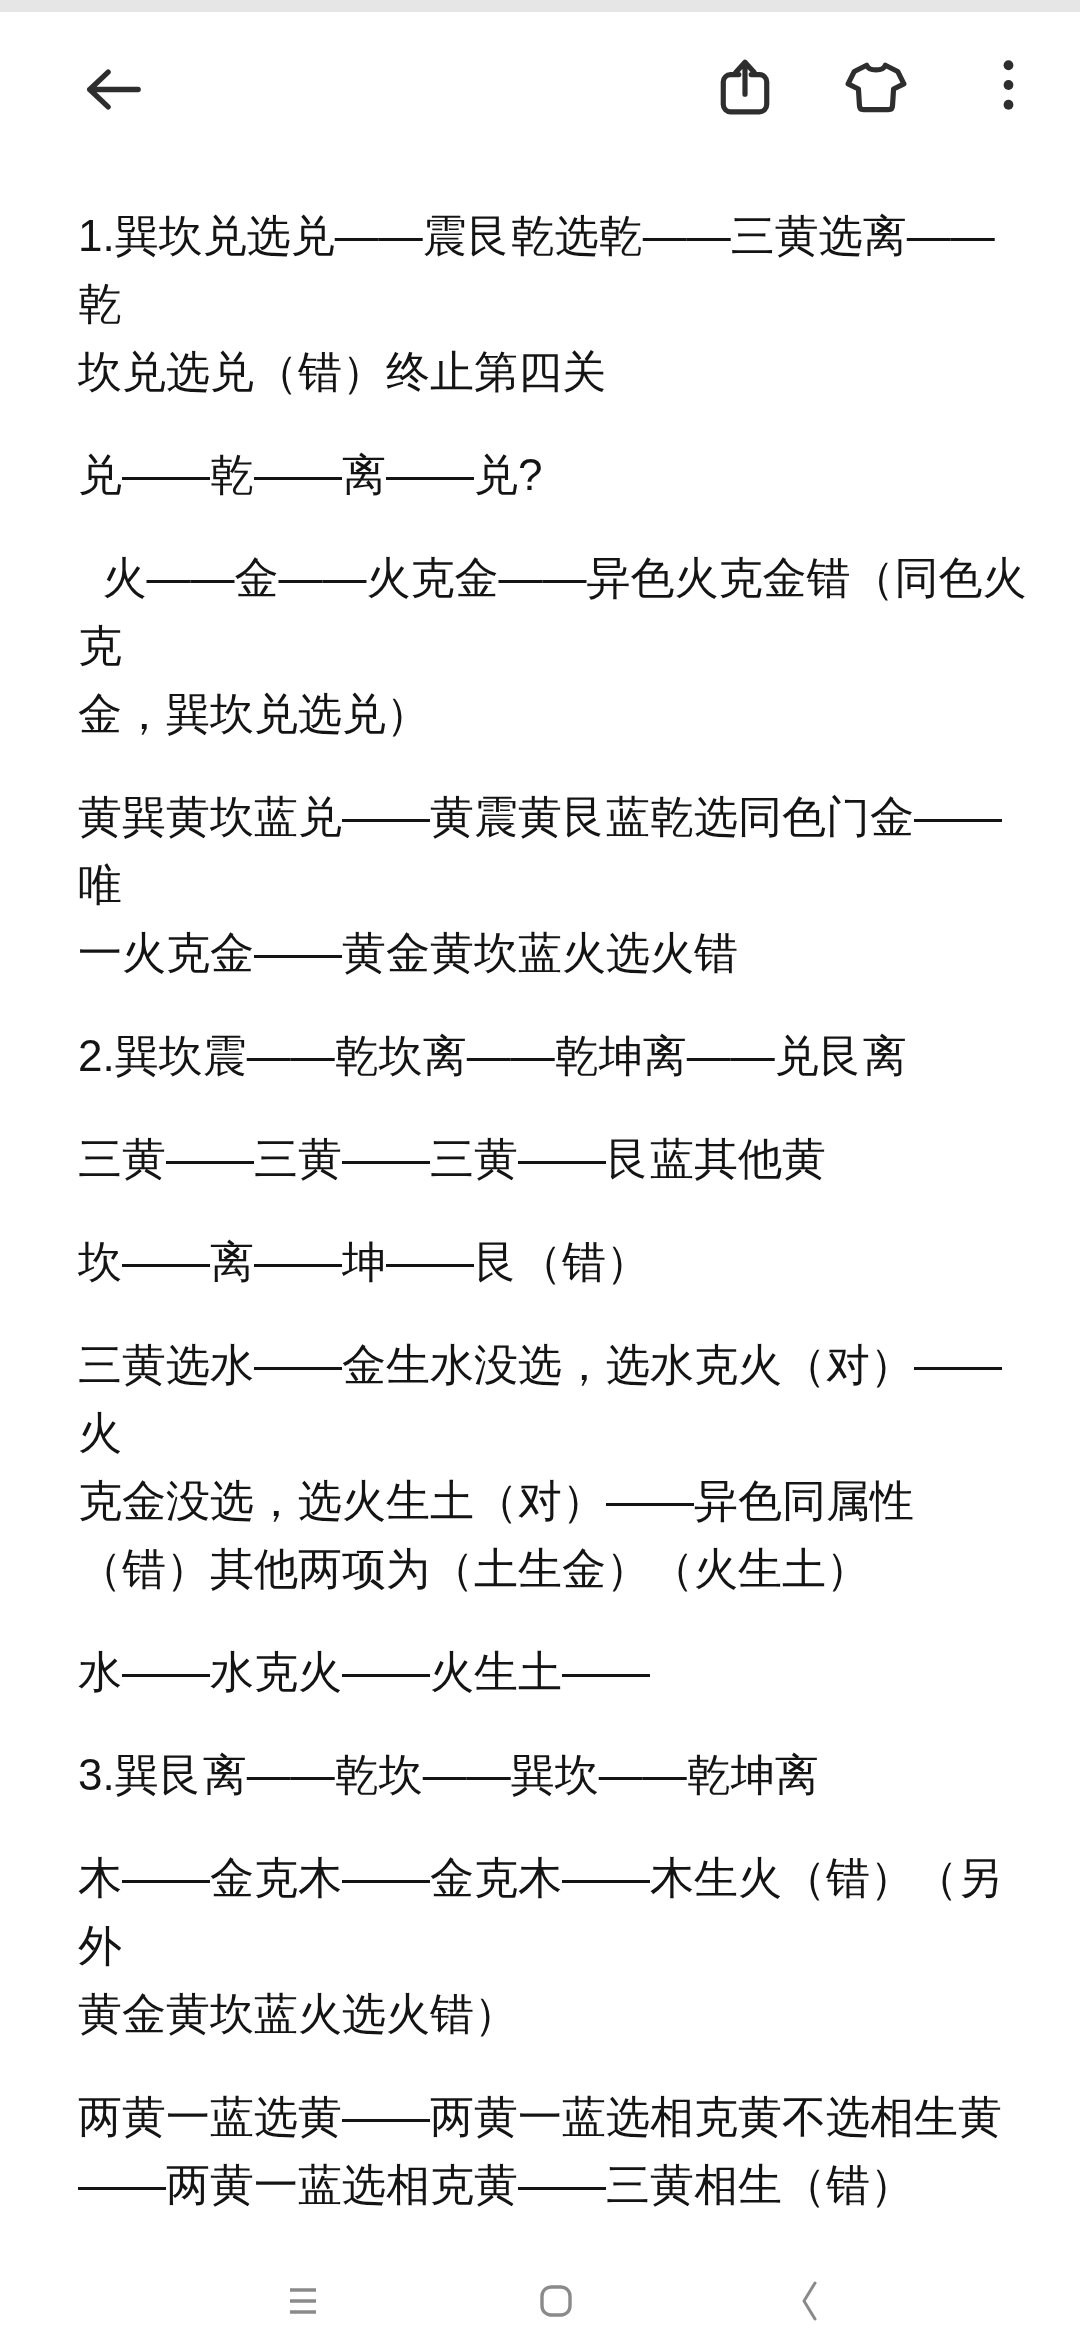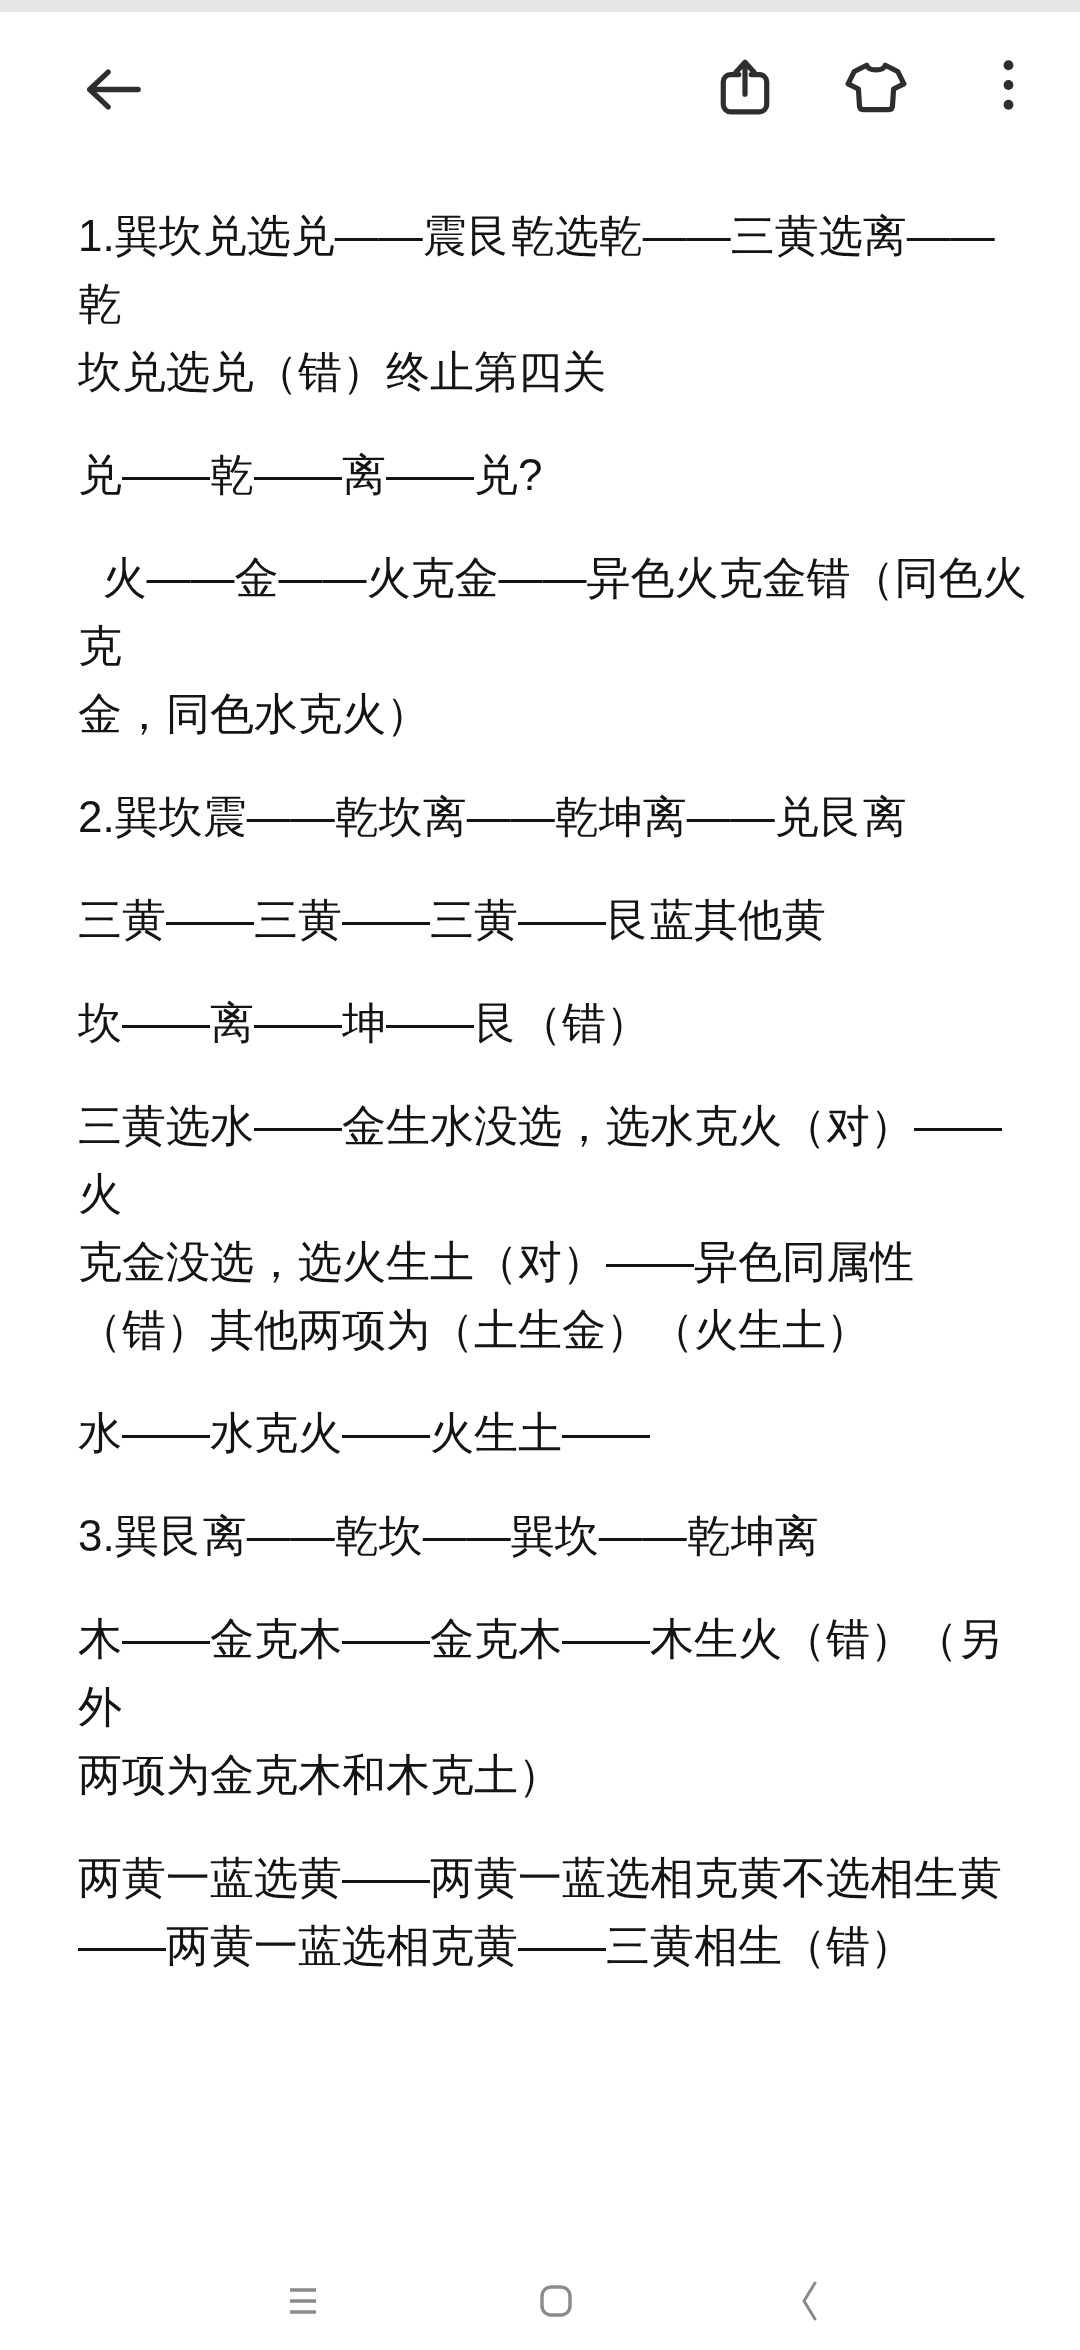--- a/index.html
+++ b/index.html
@@ -91,31 +91,33 @@
         </svg>
       </span>
     </button>
   </header>
 
   <main class="note">
     <p>1.巽坎兑选兑——震艮乾选乾——三黄选离——乾
 坎兑选兑（错）终止第四关</p>
     <p>兑——乾——离——兑?</p>
     <p>  火——金——火克金——异色火克金错（同色火克
-金，同色水克火）</p>
+金，巽坎兑选兑）</p>
+    <p>黄巽黄坎蓝兑——黄震黄艮蓝乾选同色门金——唯
+一火克金——黄金黄坎蓝火选火错</p>
     <p>2.巽坎震——乾坎离——乾坤离——兑艮离</p>
     <p>三黄——三黄——三黄——艮蓝其他黄</p>
     <p>坎——离——坤——艮（错）</p>
     <p>三黄选水——金生水没选，选水克火（对）——火
 克金没选，选火生土（对）——异色同属性
 （错）其他两项为（土生金）（火生土）</p>
     <p>水——水克火——火生土——</p>
     <p>3.巽艮离——乾坎——巽坎——乾坤离</p>
     <p>木——金克木——金克木——木生火（错）（另外
-两项为金克木和木克土）</p>
+黄金黄坎蓝火选火错）</p>
     <p>两黄一蓝选黄——两黄一蓝选相克黄不选相生黄
 ——两黄一蓝选相克黄——三黄相生（错）</p>
   </main>
 
   <nav class="navbar">
     <button class="nav-btn nav-recents">
       <span>
         <svg width="30" height="28" viewBox="0 0 30 28">
           <path d="M2 3 H28 M2 14 H28 M2 25 H28" fill="none" stroke="#8a8a8a" stroke-width="3.4" stroke-linecap="butt"></path>
         </svg>

